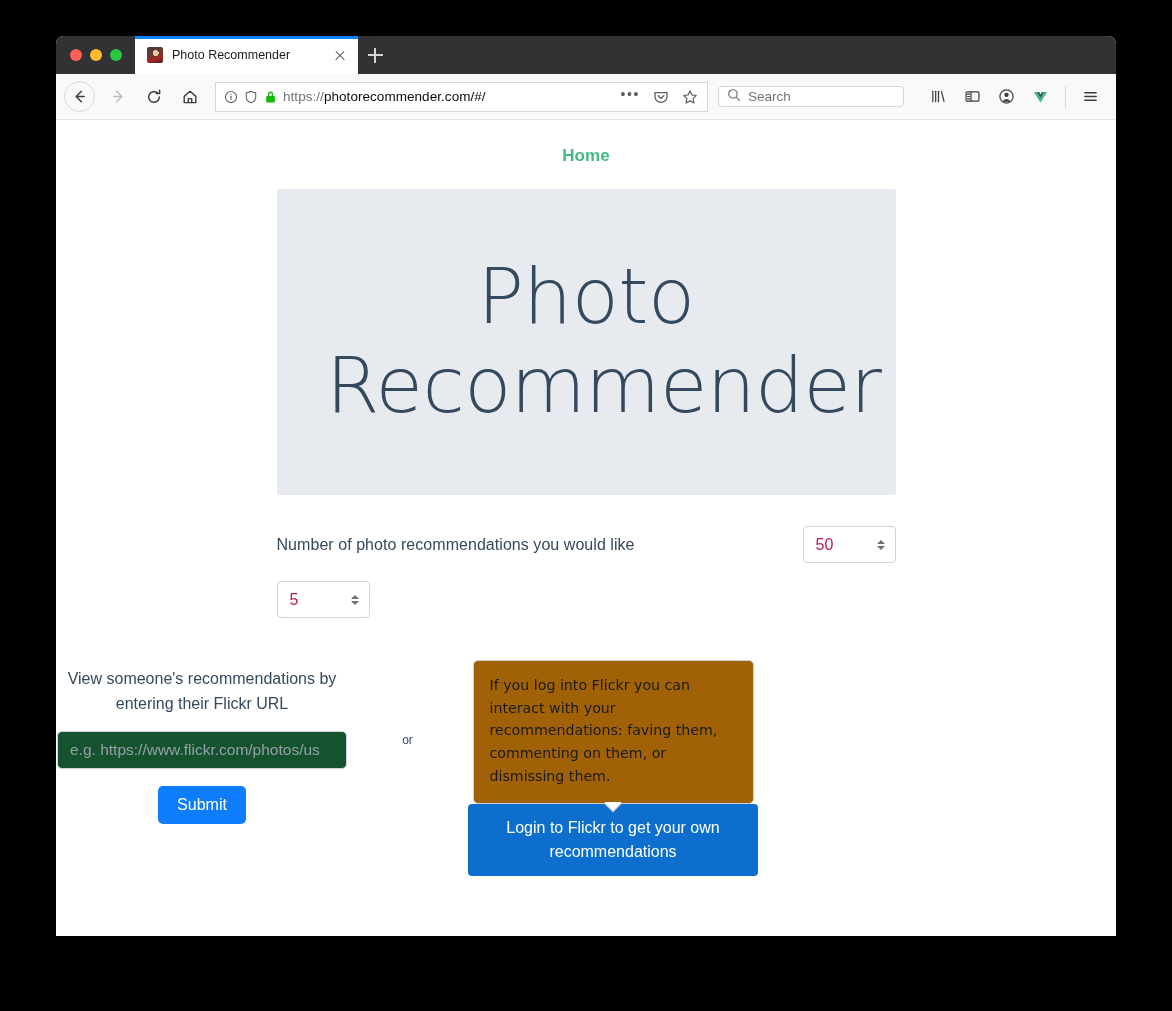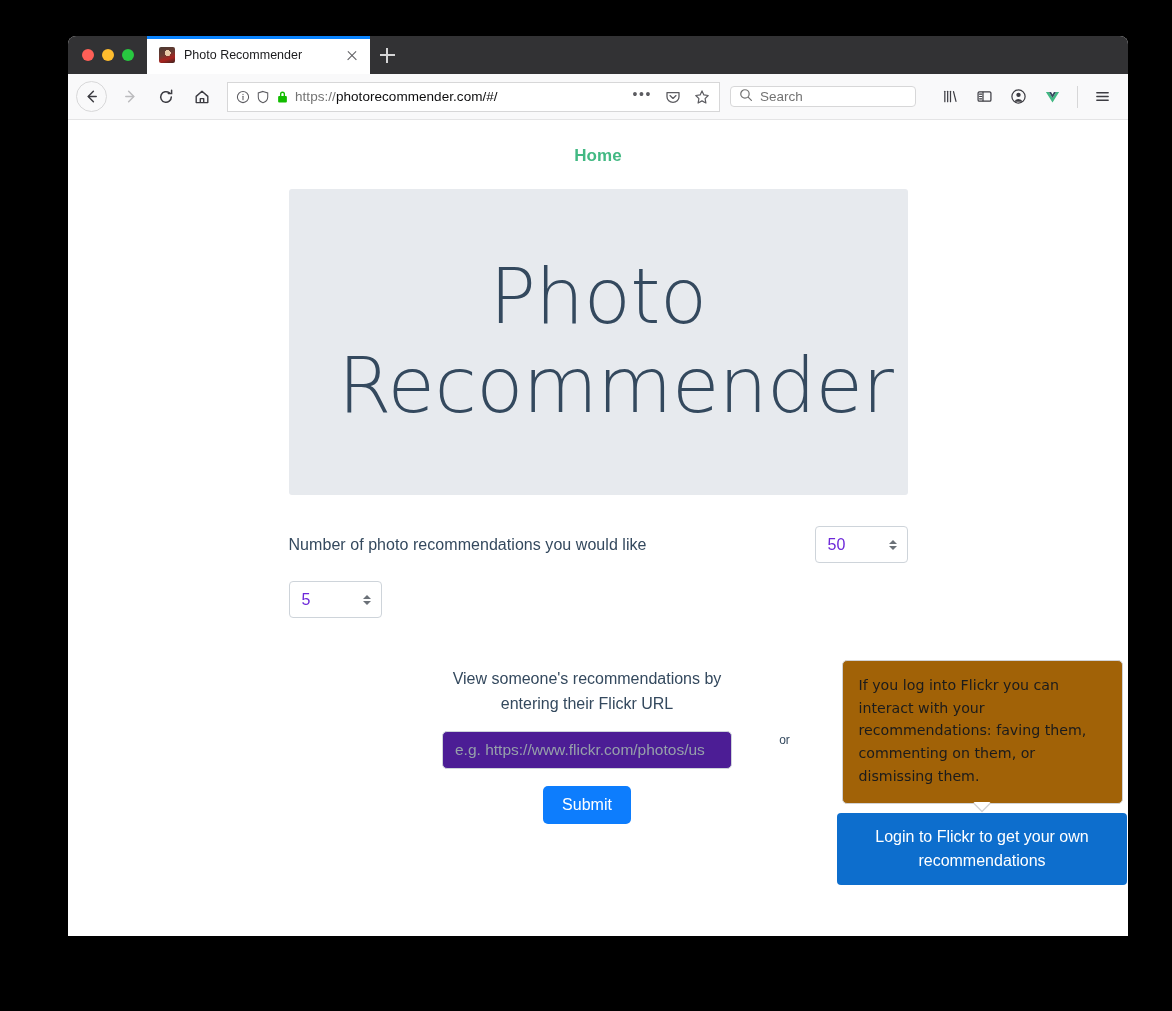--- a/index.html
+++ b/index.html
@@ -8,21 +8,21 @@
     width: 1172px;
     height: 1011px;
     background: #000000;
     font-family: "Liberation Sans", sans-serif;
     overflow: hidden;
   }
 
   
   .browser-window {
     position: absolute;
-    left: 68px;
+    left: 56px;
     top: 36px;
     width: 1060px;
     height: 900px;
     border-radius: 8px 8px 0 0;
     overflow: hidden;
     background: #ffffff;
   }
 
   
   .tabstrip {
@@ -260,21 +260,21 @@
     border-radius: 4px;
     background: #ffffff;
     display: flex;
     align-items: center;
     padding: 0 8px 0 12px;
     cursor: text;
   }
   .number-value {
     flex: 1 1 auto;
     font-size: 16px;
-    color: #6d28d9;
+    color: #be185d;
   }
   .spinner {
     width: 12px;
     display: flex;
     flex-direction: column;
     align-items: center;
     gap: 2px;
     cursor: pointer;
     flex: 0 0 auto;
   }
@@ -283,23 +283,23 @@
     border-left: 4px solid transparent;
     border-right: 4px solid transparent;
   }
   .spin-up   { border-bottom: 4px solid #6b7178; }
   .spin-down { border-top: 4px solid #6b7178; }
 
   
   .bottom {
     margin-top: 39px;
     display: flex;
-    justify-content: flex-end;
+    justify-content: flex-start;
     align-items: flex-start;
-    gap: 4px;
+    gap: 12px;
   }
 
   .col-left {
     width: 292px;
     display: flex;
     flex-direction: column;
     align-items: center;
     padding-top: 10px;
   }
   .left-caption {
@@ -308,21 +308,21 @@
     text-align: center;
     line-height: 1.55;
     width: 280px;
   }
   .url-input {
     width: 290px;
     height: 38px;
     margin-top: 14px;
     border: 1px solid #ced4da;
     border-radius: 5px;
-    background: #4c1d95;
+    background: #14532d;
     display: flex;
     align-items: center;
     padding: 0 12px;
     overflow: hidden;
     cursor: text;
   }
   .url-input-placeholder {
     font-size: 15.5px;
     color: #96a0aa;
     white-space: nowrap;
@@ -380,21 +380,20 @@
     content: "";
     position: absolute;
     left: 50%;
     bottom: -10px;
     margin-left: -10px;
     width: 20px; height: 10px;
     background: #d2d2d4;
     clip-path: polygon(0 0, 100% 0, 50% 100%);
   }
   .login-btn {
-    margin-top: 9px;
     width: 290px;
     background: #0d6ecd;
     color: #ffffff;
     border: none;
     border-radius: 4px;
     font-family: "Liberation Sans", sans-serif;
     font-size: 16px;
     line-height: 1.5;
     padding: 12px 20px;
     text-align: center;

